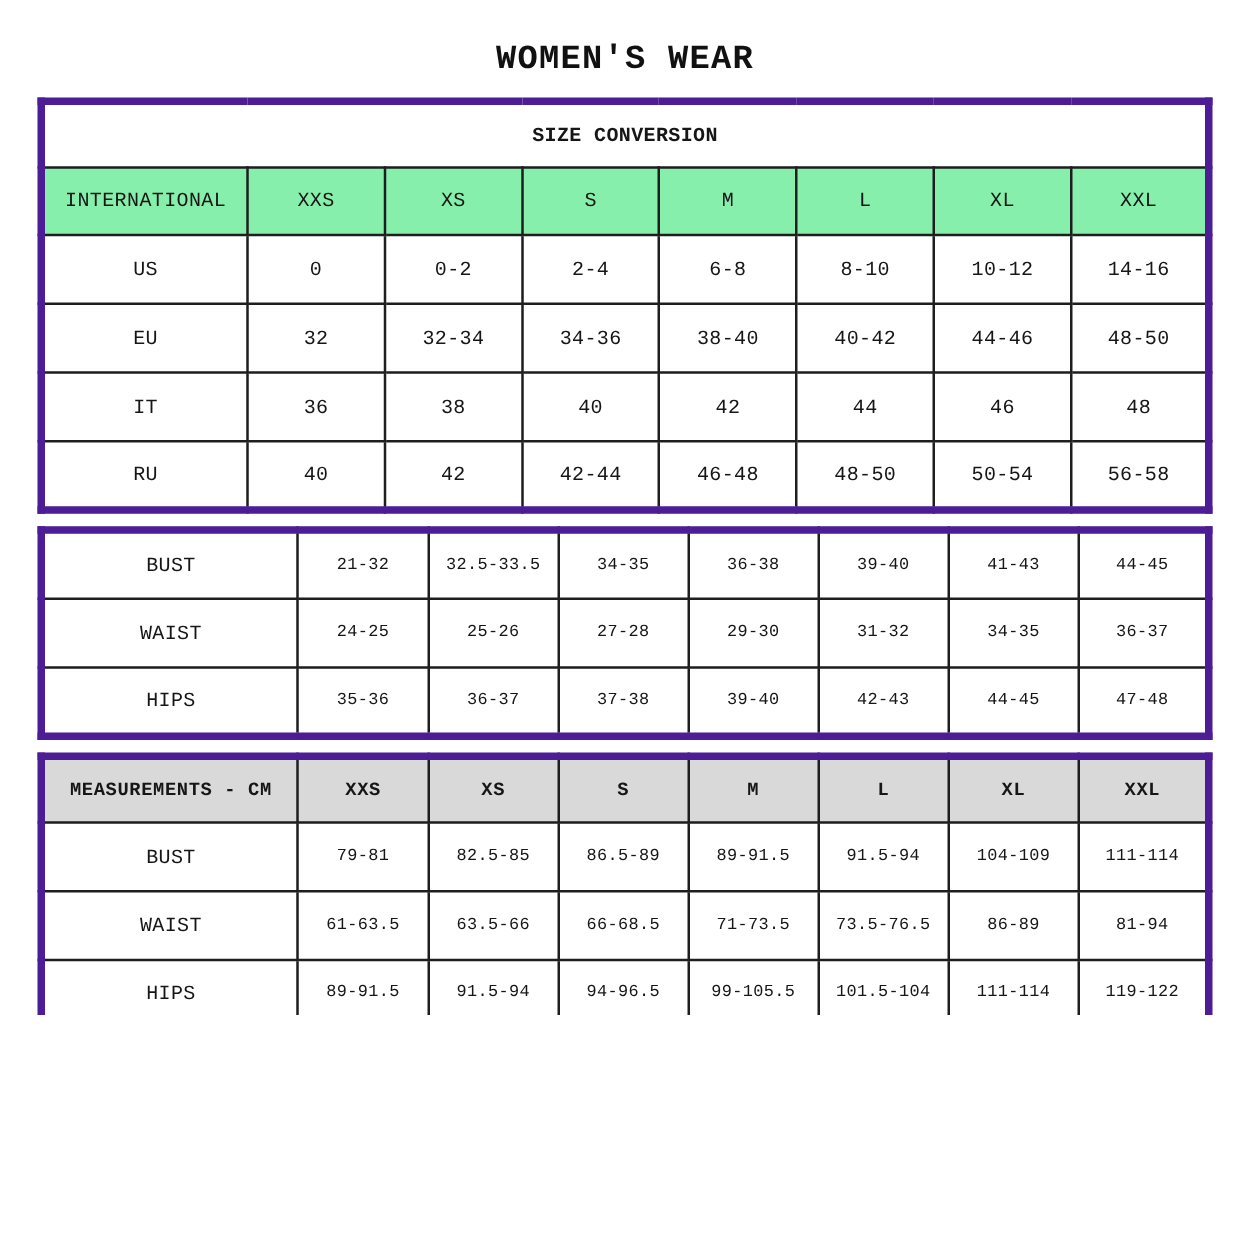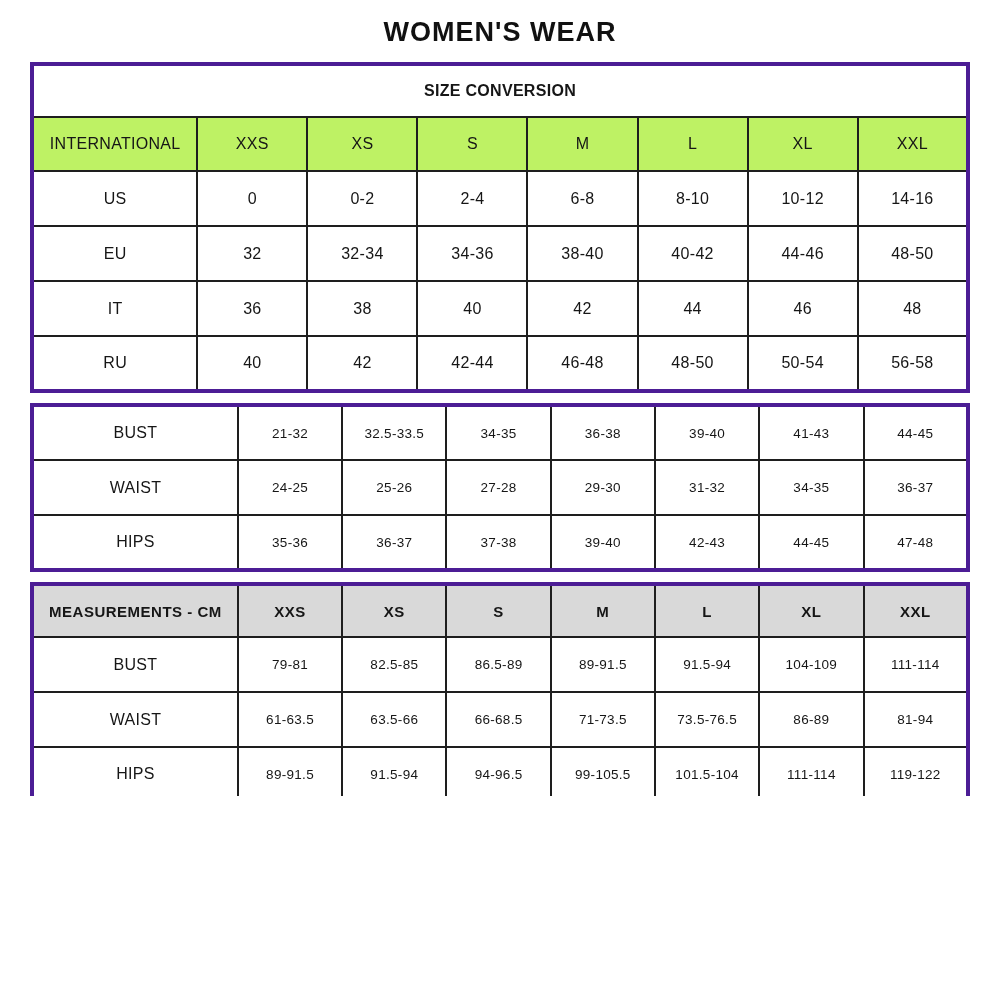--- a/index.html
+++ b/index.html
@@ -1,58 +1,59 @@
 <!DOCTYPE html>
 <html><head>
 <meta charset="utf-8">
 <style>
   * { box-sizing: border-box; }
   html, body { margin: 0; padding: 0; background: #ffffff; }
   .page {
     width: 1000px;
     height: 796px;
     background: #ffffff;
-    font-family: Liberation Sans, sans-serif;
+    font-family: Liberation Mono, monospace;
     color: #161616;
     overflow: hidden;
+    margin-top: 16px;
   }
   .page-title {
     margin: 12px 0 10px 0;
     text-align: center;
     font-size: 27px;
     line-height: 40px;
     font-weight: 700;
     letter-spacing: 1px;
     color: #111111;
   }
   table.grid {
     width: 940px;
     margin: 0 auto 10px auto;
     border-collapse: collapse;
-    border: 4px solid #4c1d95;
+    border: 6px solid #4c1d95;
     table-layout: fixed;
   }
   table.grid td {
     border: 2px solid #1e1e1e;
     text-align: center;
     vertical-align: middle;
     padding: 2px 4px;
     background: #ffffff;
     letter-spacing: 0.3px;
   }
   
   .caption-row td {
     height: 53px;
     background: #d9d9d9;
     font-weight: 700;
     font-size: 16px;
     letter-spacing: 0.6px;
   }
   
-  .conv .head-row td { height: 54px; font-size: 16px; font-weight: 500; background: #bef264; }
+  .conv .head-row td { height: 54px; font-size: 16px; font-weight: 500; background: #86efac; }
   .conv .data-row td { height: 55px; font-size: 16px; font-weight: 500; }
   
   .meas .head-row td {
     height: 53px;
     background: #d9d9d9;
     font-weight: 700;
     font-size: 15px;
     letter-spacing: 0.5px;
   }
   .meas .data-row td { height: 55px; font-size: 13.5px; font-weight: 500; text-align: center; }

